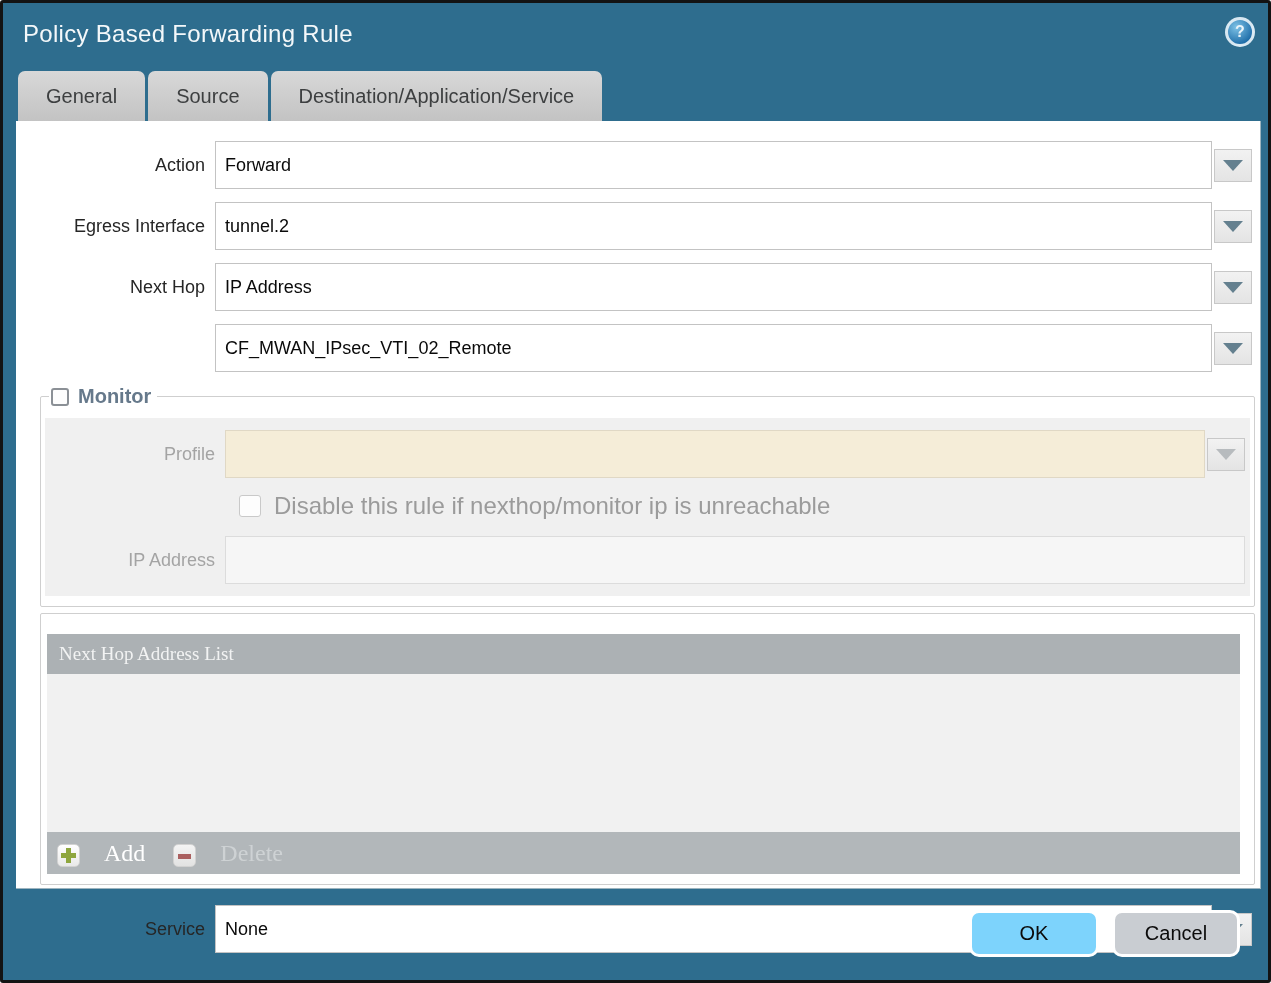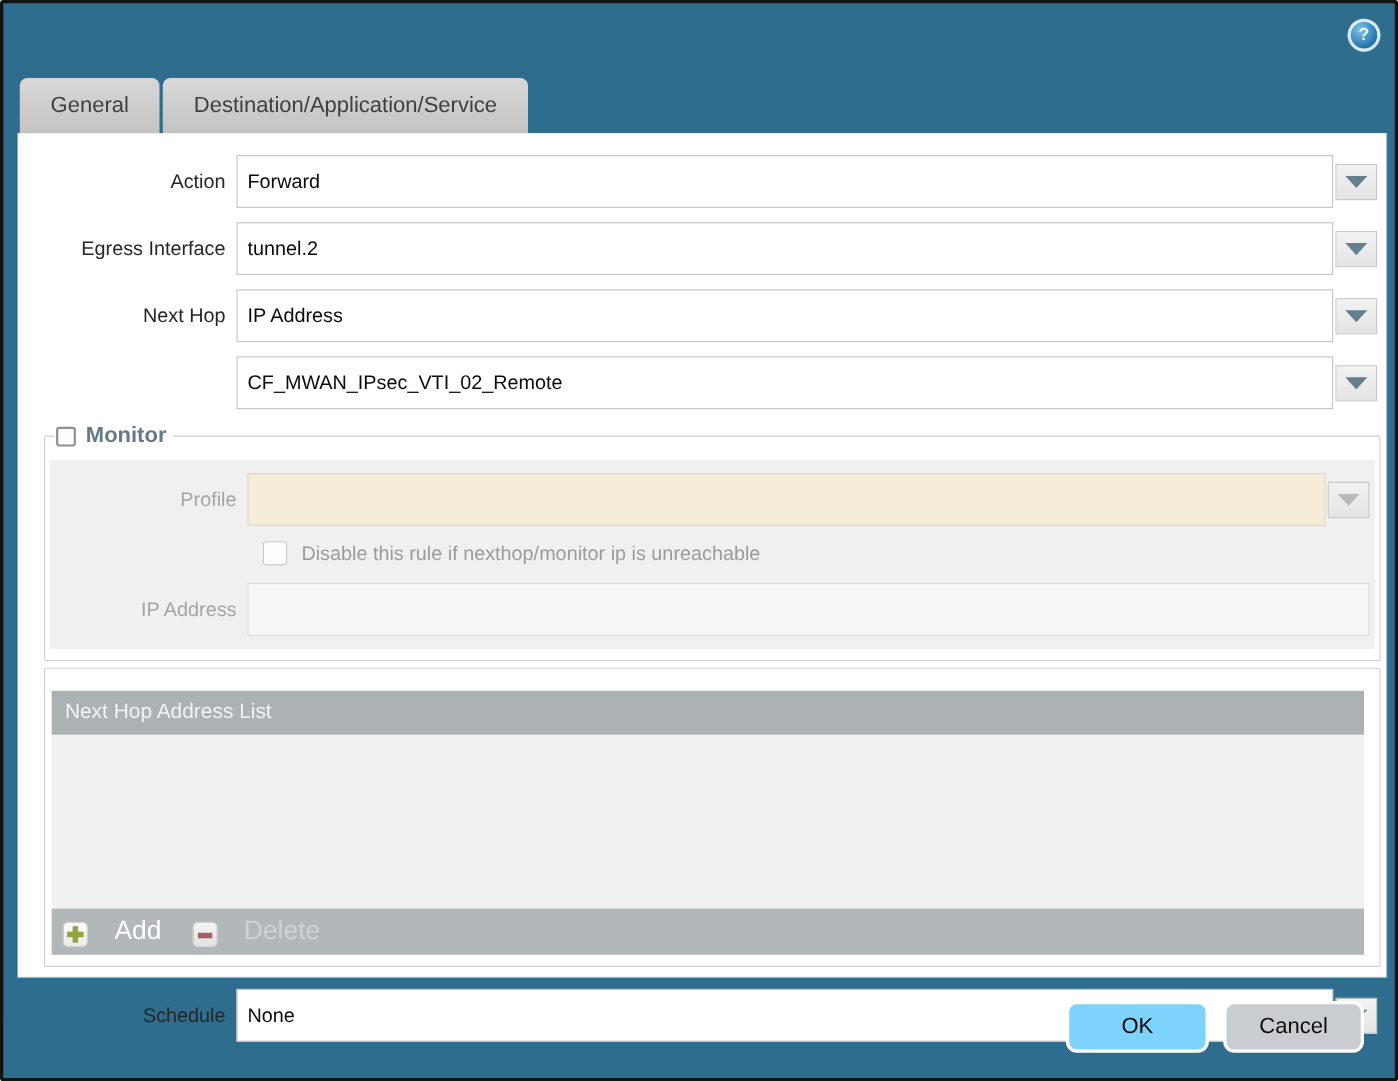--- a/index.html
+++ b/index.html
@@ -111,25 +111,25 @@
   .m-row { display: flex; align-items: center; margin-right: 5px; }
   .m-label {
     width: 180px; padding-right: 10px; text-align: right;
     font-size: 18px; color: #a4a4a4; flex: none;
   }
   .field.beige { background: #f5edd8; border-color: #e0d8c5; }
   .field.gray-disabled { background: #f6f6f6; border-color: #dcdcdc; }
   .disable-row {
     display: flex; align-items: center; gap: 13px;
     margin: 14px 0 16px 194px;
-    font-size: 18px; color: #9b9b9b;
-  }
-
-  
-  .nh-table { margin: 14px 10px 0 2px; }
+    font-size: 24px; color: #9b9b9b;
+  }
+
+  
+  .nh-table { margin: 14px 10px 0 2px; font-family: Liberation Serif, serif; }
   .tbl-header {
     height: 40px; background: #acb1b4;
     display: flex; align-items: center; padding-left: 12px;
     color: #f2f3f3; font-size: 19px;
   }
   .tbl-body { height: 158px; background: #f1f1f1; }
   .tbl-footer {
     height: 42px; background: #b2b7ba;
     display: flex; align-items: center; padding-left: 10px; gap: 28px;
   }
@@ -164,24 +164,26 @@
     cursor: pointer; padding: 0 20px;
   }
   .btn.ok { background: #7dd3fc; }
   .btn.cancel { background: #c9cdd2; min-width: 128px; }
 </style>
 </head>
 <body>
 
 <div class="dialog">
 
+  <div class="title">Policy Based Forwarding Rule</div>
   <div class="help-icon">?</div>
 
   <div class="tabs">
     <div class="tab">General</div>
+    <div class="tab">Source</div>
     <div class="tab">Destination/Application/Service</div>
   </div>
 
   <div class="content">
 
     <div class="form-row">
       <div class="label">Action</div>
       <input class="field" value="Forward" style="">
       <div class="dd-btn">
         <span class="dd-arrow"></span>
@@ -247,21 +249,21 @@
           </div>
           <div class="tbl-btn del">
             <span class="pm-icon minus"></span>
             <span>Delete</span>
           </div>
         </div>
       </div>
     </fieldset>
 
     <div class="form-row schedule-row">
-      <div class="label">Schedule</div>
+      <div class="label">Service</div>
       <input class="field" value="None" style="">
       <div class="dd-btn">
         <span class="dd-arrow"></span>
       </div>
     </div>
 
   </div>
 
   <div class="footer-btns">
     <button class="btn ok">OK</button>

